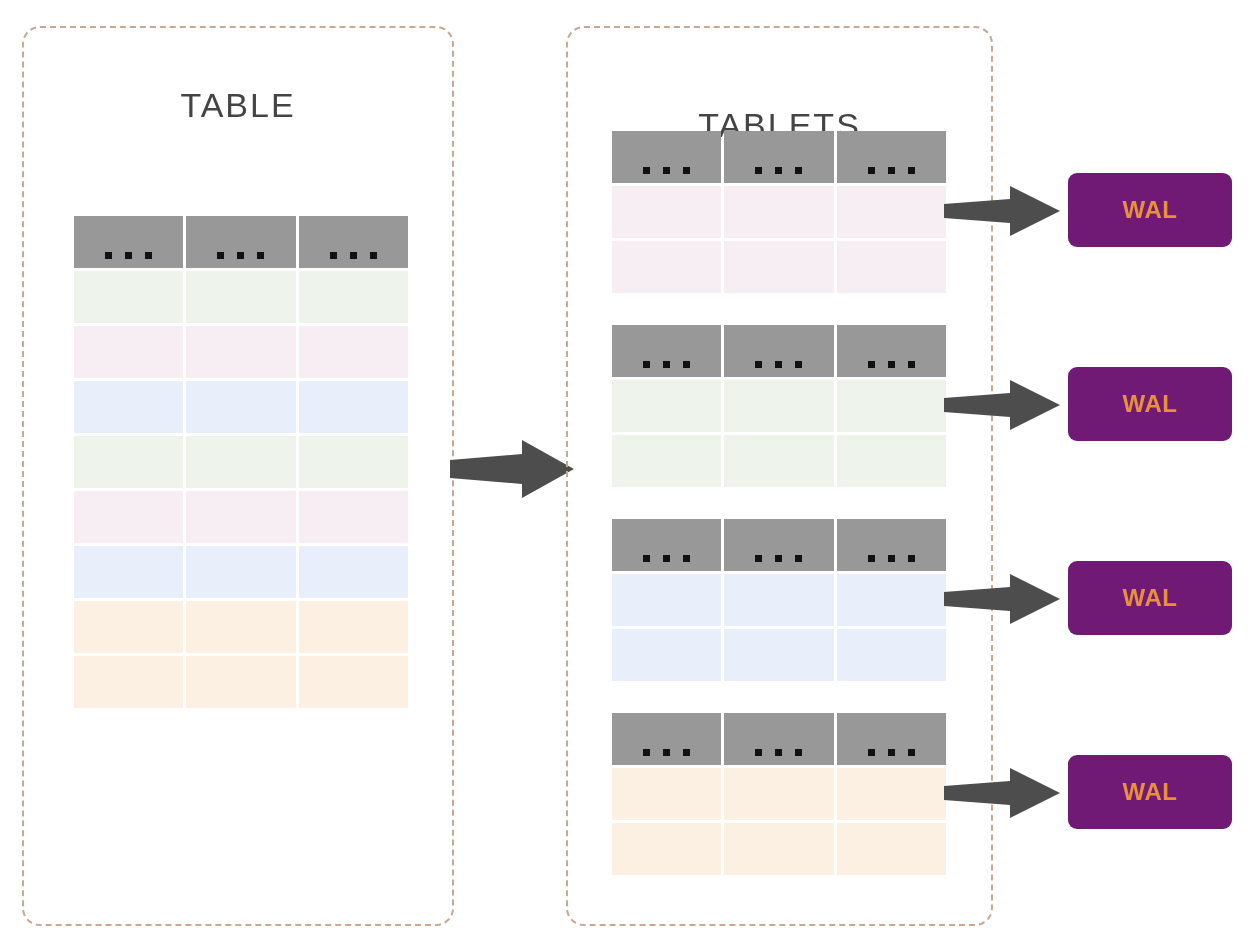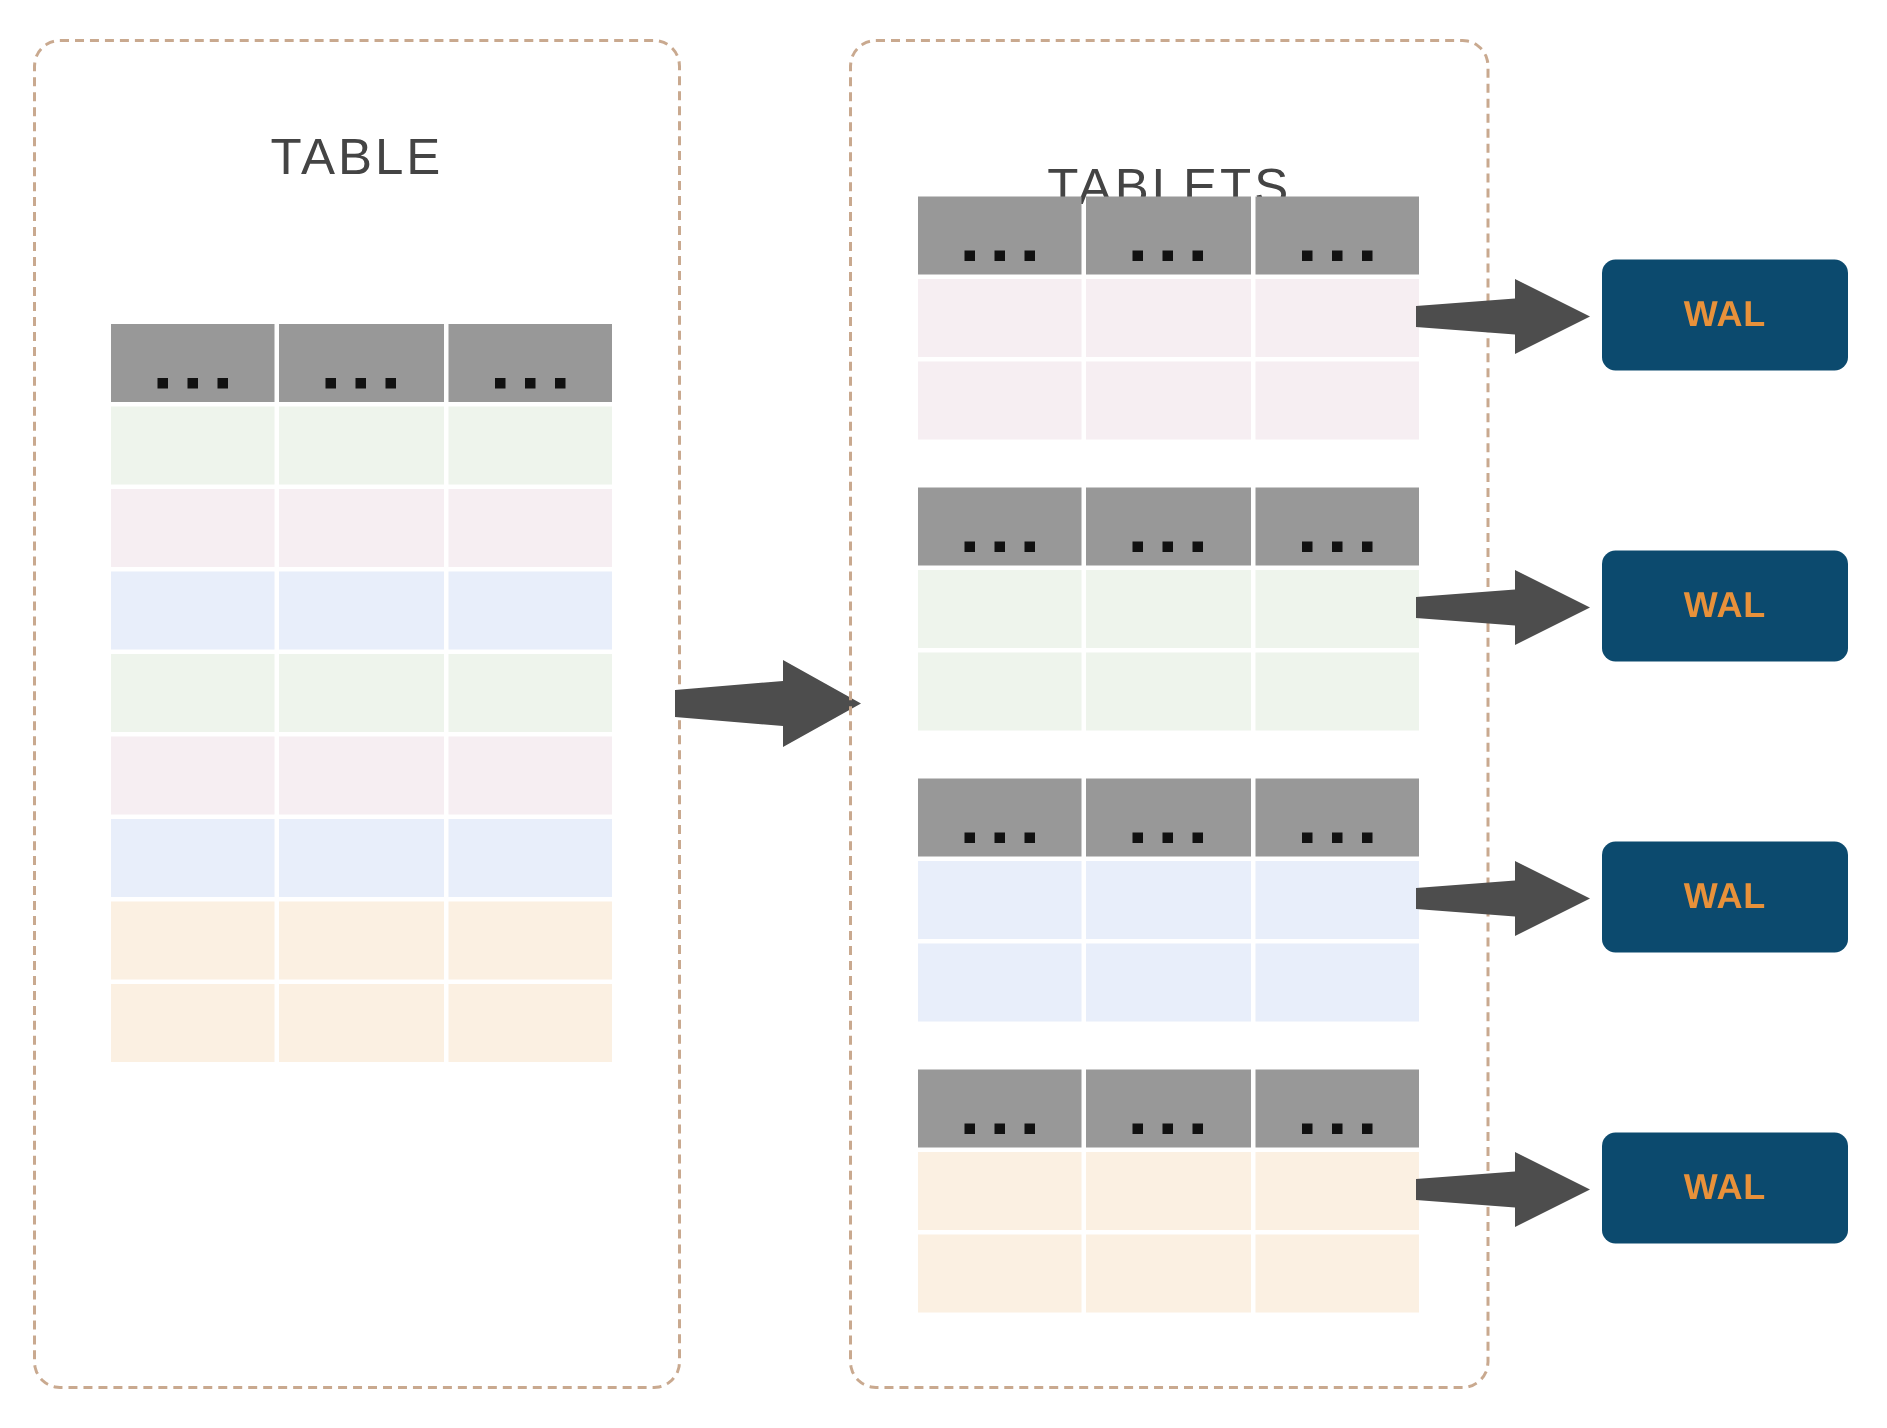--- a/index.html
+++ b/index.html
@@ -96,21 +96,21 @@
   #wal-arrow-2{ top:380px; }
   #wal-arrow-3{ top:574px; }
   #wal-arrow-4{ top:768px; }
 
   
   .wal-box{
     position:absolute;
     left:1068px;
     width:164px;
     height:74px;
-    background:#0c4a6e;
+    background:#701a75;
     border-radius:9px;
     display:flex;
     align-items:center;
     justify-content:center;
     color:#e8913a;
     font-weight:bold;
     font-size:24px;
     letter-spacing:0.5px;
     box-sizing:border-box;
   }

